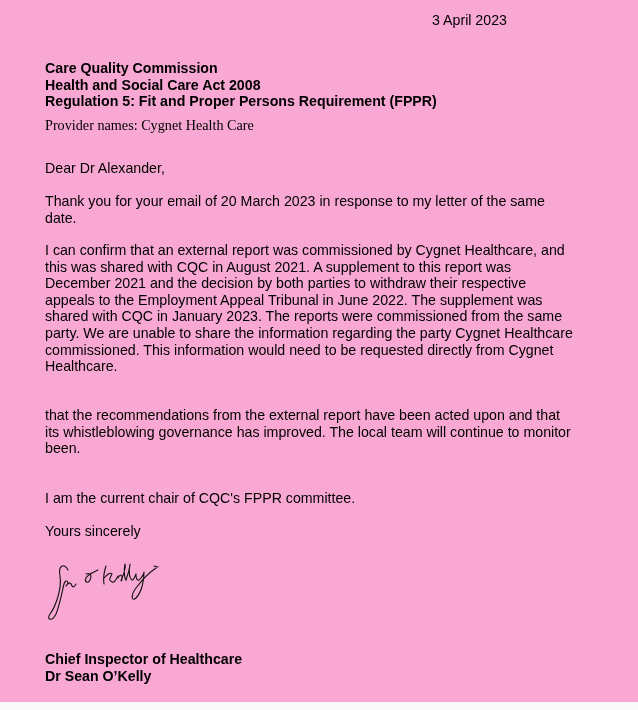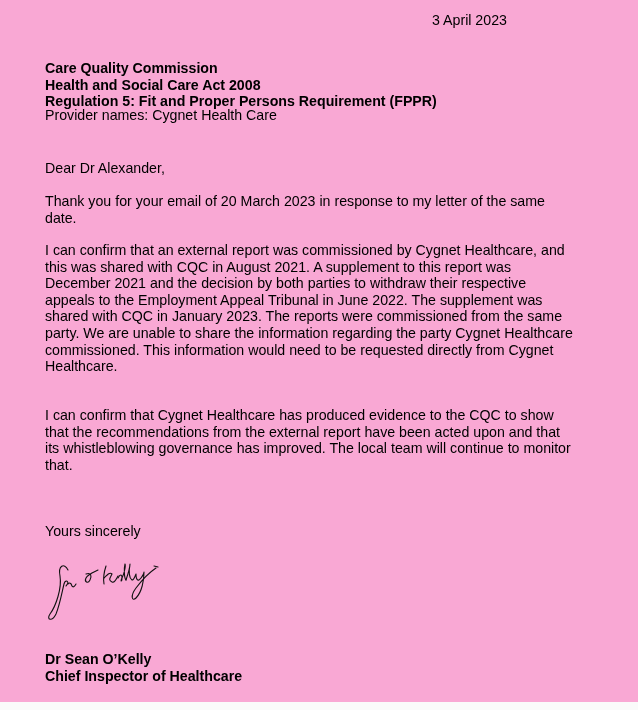--- a/index.html
+++ b/index.html
@@ -4,21 +4,21 @@
   <style>
     html, body { margin: 0; padding: 0; background: #ffffff; }
     body { width: 638px; height: 710px; position: relative; overflow: hidden;
            font-family: "Liberation Sans", sans-serif; color: #000; font-size: 14.2px; }
     .page { position: absolute; left: 0; top: 0; width: 638px; height: 702px; background: #f9a8d4; }
     .bottom-band { position: absolute; left: 0; top: 702px; width: 638px; height: 8px; background: #fafafa; }
     .date { position: absolute; left: 432px; top: 12px; line-height: 17px; }
     .header { position: absolute; left: 45px; top: 30px; font-weight: bold; line-height: 16.5px; margin-top: 30px; }
     .header div { white-space: nowrap; }
     .block { position: absolute; left: 45px; width: 560px; line-height: 16.6px; }
-    .provider { top: 107px; }
+    .provider { top: 117px; font-family: Liberation Serif, serif; }
     .salutation { top: 160px; }
     .p1 { top: 193px; }
     .p2 { top: 242px; }
     .p3 { top: 407px; }
     .p4 { top: 490px; }
     .closing { top: 523px; }
     .signature { position: absolute; left: 46px; top: 558px; width: 145px; height: 65px; }
     .signer { position: absolute; left: 45px; top: 651px; font-weight: bold; line-height: 16.5px; }
     .line { display: block; white-space: nowrap; }
   </style>
@@ -48,39 +48,41 @@
     <span class="line">this was shared with CQC in August 2021. A supplement to this report was</span>
     <span class="line">December 2021 and the decision by both parties to withdraw their respective</span>
     <span class="line">appeals to the Employment Appeal Tribunal in June 2022. The supplement was</span>
     <span class="line">shared with CQC in January 2023. The reports were commissioned from the same</span>
     <span class="line">party. We are unable to share the information regarding the party Cygnet Healthcare</span>
     <span class="line">commissioned. This information would need to be requested directly from Cygnet</span>
     <span class="line">Healthcare.</span>
   </div>
 
   <div class="block p3">
-    <span class="line">I can confirm that Cygnet Healthcare has produced evidence to the CQC to show</span>
     <span class="line">that the recommendations from the external report have been acted upon and that</span>
     <span class="line">its whistleblowing governance has improved. The local team will continue to monitor</span>
-    <span class="line">that.</span>
+    <span class="line">been.</span>
   </div>
 
+  <div class="block p4">
+    <span class="line">I am the current chair of CQC's FPPR committee.</span>
+  </div>
 
   <div class="block closing">Yours sincerely</div>
 
   <svg class="signature" viewBox="0 0 145 65" fill="none" stroke="#111" stroke-width="1.1" stroke-linecap="round" stroke-linejoin="round">
 
     <path d="M22 12 C18 4, 12 8, 14 18 C16 30, 10 48, 4 56 C0 62, 6 64, 10 56 C14 46, 16 34, 18 26 C19 22, 22 22, 22 26"></path>
     <path d="M20 28 C22 24, 25 24, 26 28 C27 30, 29 28, 30 26"></path>
     <path d="M40 16 C45 14, 46 18, 44 22 C42 26, 38 24, 40 20 C42 16, 48 14, 52 12"></path>
     <path d="M60 8 C58 14, 57 20, 58 26"></path>
     <path d="M58 20 C62 16, 64 14, 66 16 C64 20, 62 22, 66 24 C68 25, 70 22, 72 18"></path>
     <path d="M72 20 C74 16, 76 16, 76 20 C76 24, 74 24, 76 20 C78 16, 80 8, 79 6 C78 10, 78 20, 80 22"></path>
     <path d="M80 22 C82 16, 84 8, 84 6 C83 12, 83 20, 86 22 C88 22, 89 18, 90 16 C90 22, 92 24, 95 20 C98 16, 98 14, 98 14 C98 22, 96 34, 90 40 C86 44, 84 38, 90 30 C96 22, 104 14, 110 10"></path>
     <path d="M108 8 L112 9"></path>
   </svg>
 
   <div class="signer">
+    <div>Chief Inspector of Healthcare</div>
     <div>Dr Sean O’Kelly</div>
-    <div>Chief Inspector of Healthcare</div>
   </div>
 </div>
 <div class="bottom-band"></div>
 
 </body></html>

